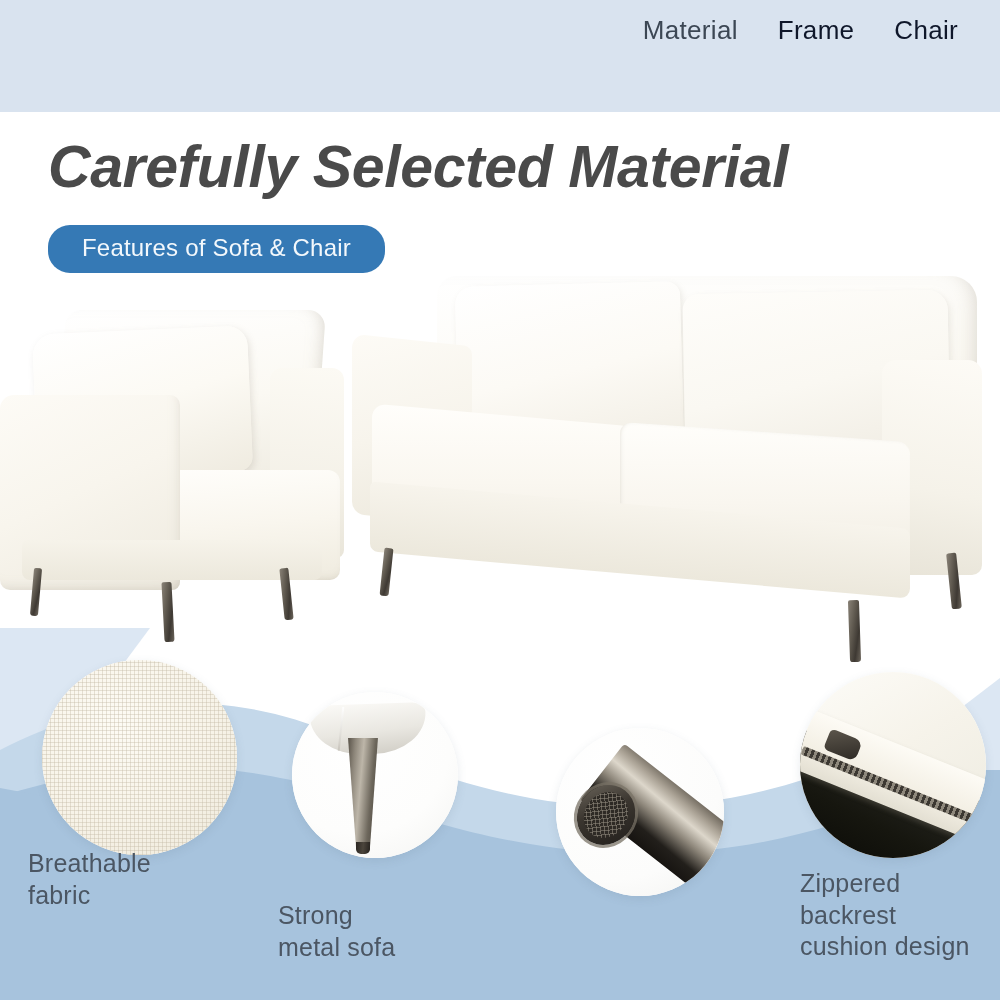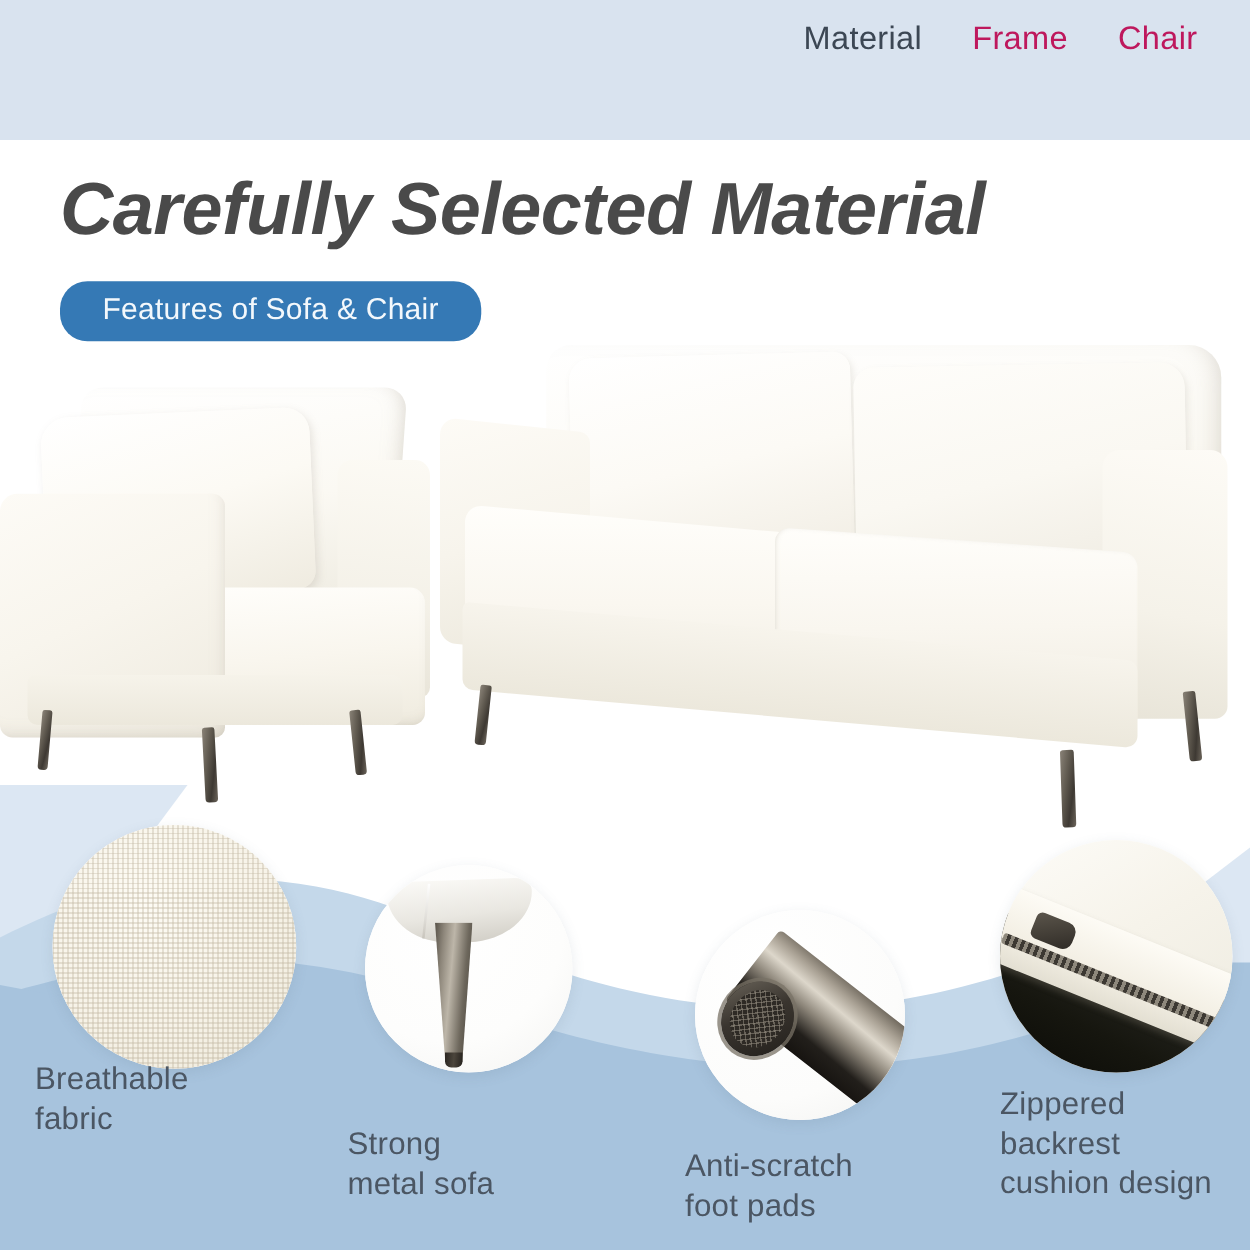--- a/index.html
+++ b/index.html
@@ -36,21 +36,21 @@
     top: 14px;
     display: flex;
     align-items: baseline;
     gap: 32px;
   }
 
   .nav-tab {
     position: relative;
     font-size: 26px;
     letter-spacing: 0.3px;
-    color: #be185d;
+    color: #0f172a;
     padding: 0 4px 3px 4px;
     line-height: 1.25;
     white-space: nowrap;
     cursor: pointer;
   }
 
   .nav-tab .tab-underline {
     position: absolute;
     left: 0;
     right: 0;
@@ -435,22 +435,20 @@
   </div>
   <div class="feature-caption" id="cap-leg">Strong
 metal sofa</div>
 
   <div class="feature-circle" id="fc-pad">
     <div class="circle-inner">
       <div id="pad-shaft"></div>
       <div id="pad-cap"></div>
     </div>
   </div>
-  <div class="feature-caption" id="cap-pad">Anti-scratch
-foot pads</div>
 
   <div class="feature-circle" id="fc-zip">
     <div class="circle-inner">
       <div id="zip-dark"></div>
       <div id="zip-flap"></div>
       <div id="zip-teeth"></div>
       <div id="zip-pull"></div>
     </div>
   </div>
   <div class="feature-caption" id="cap-zip">Zippered

